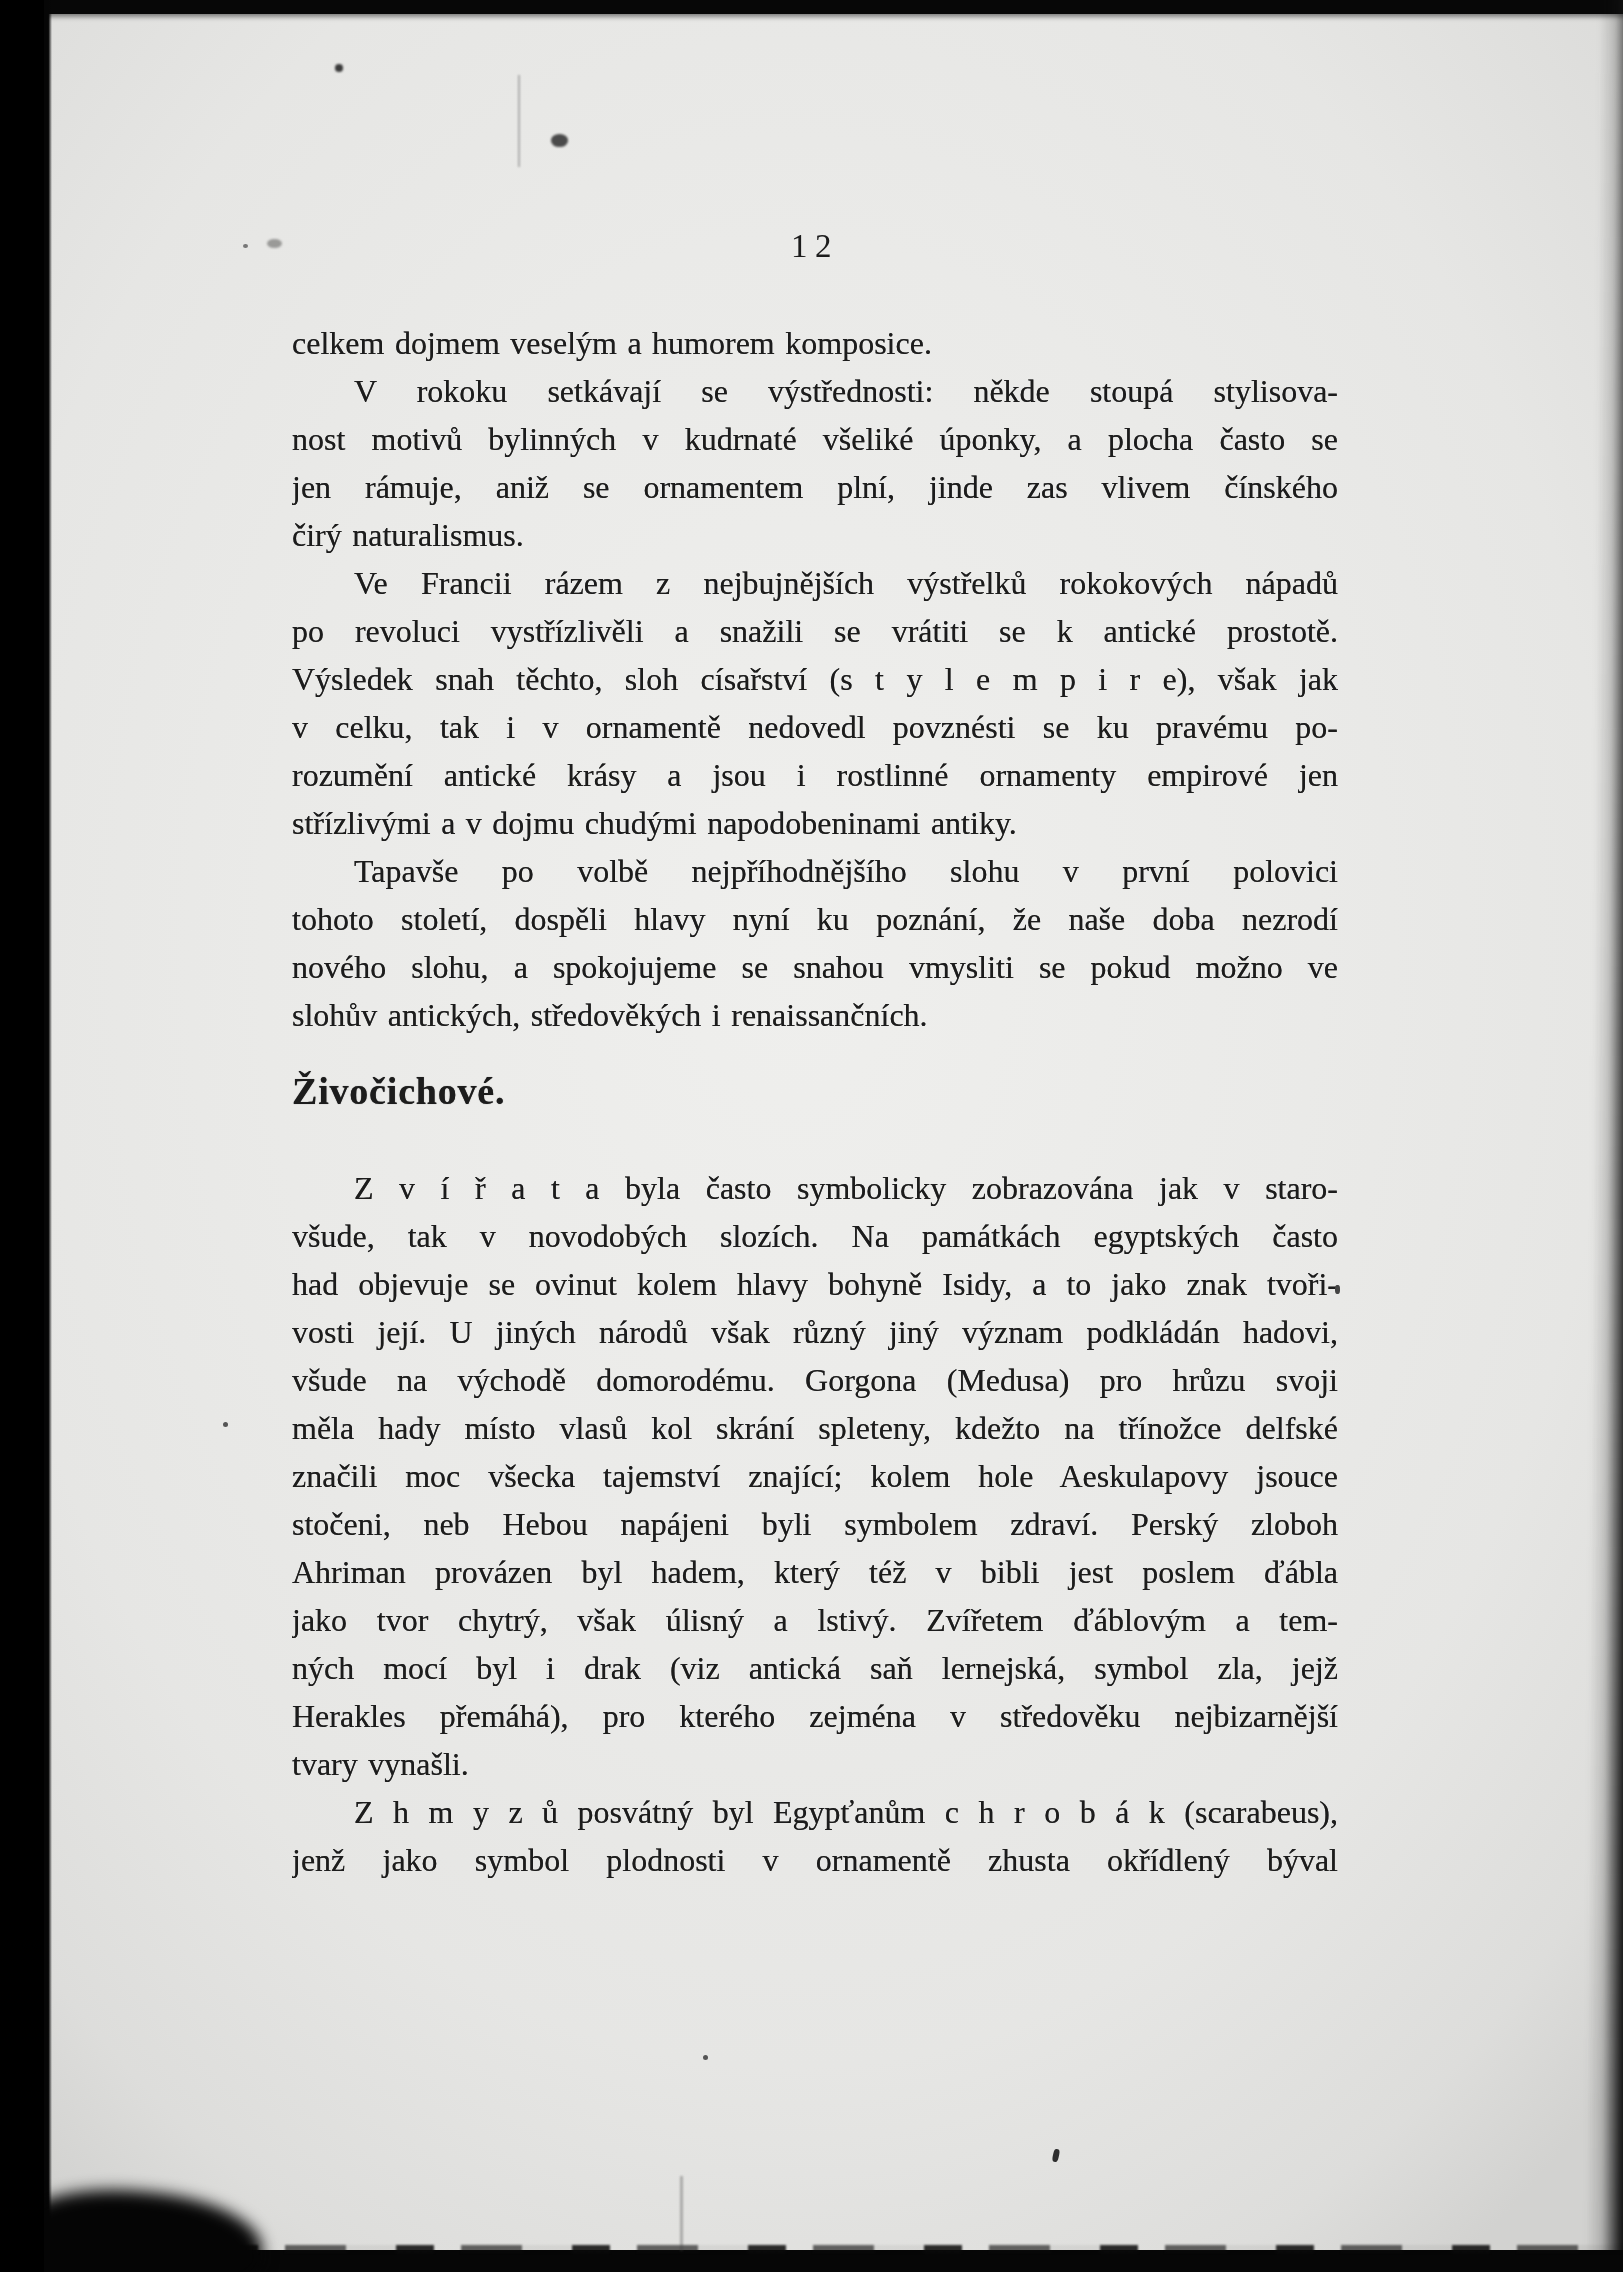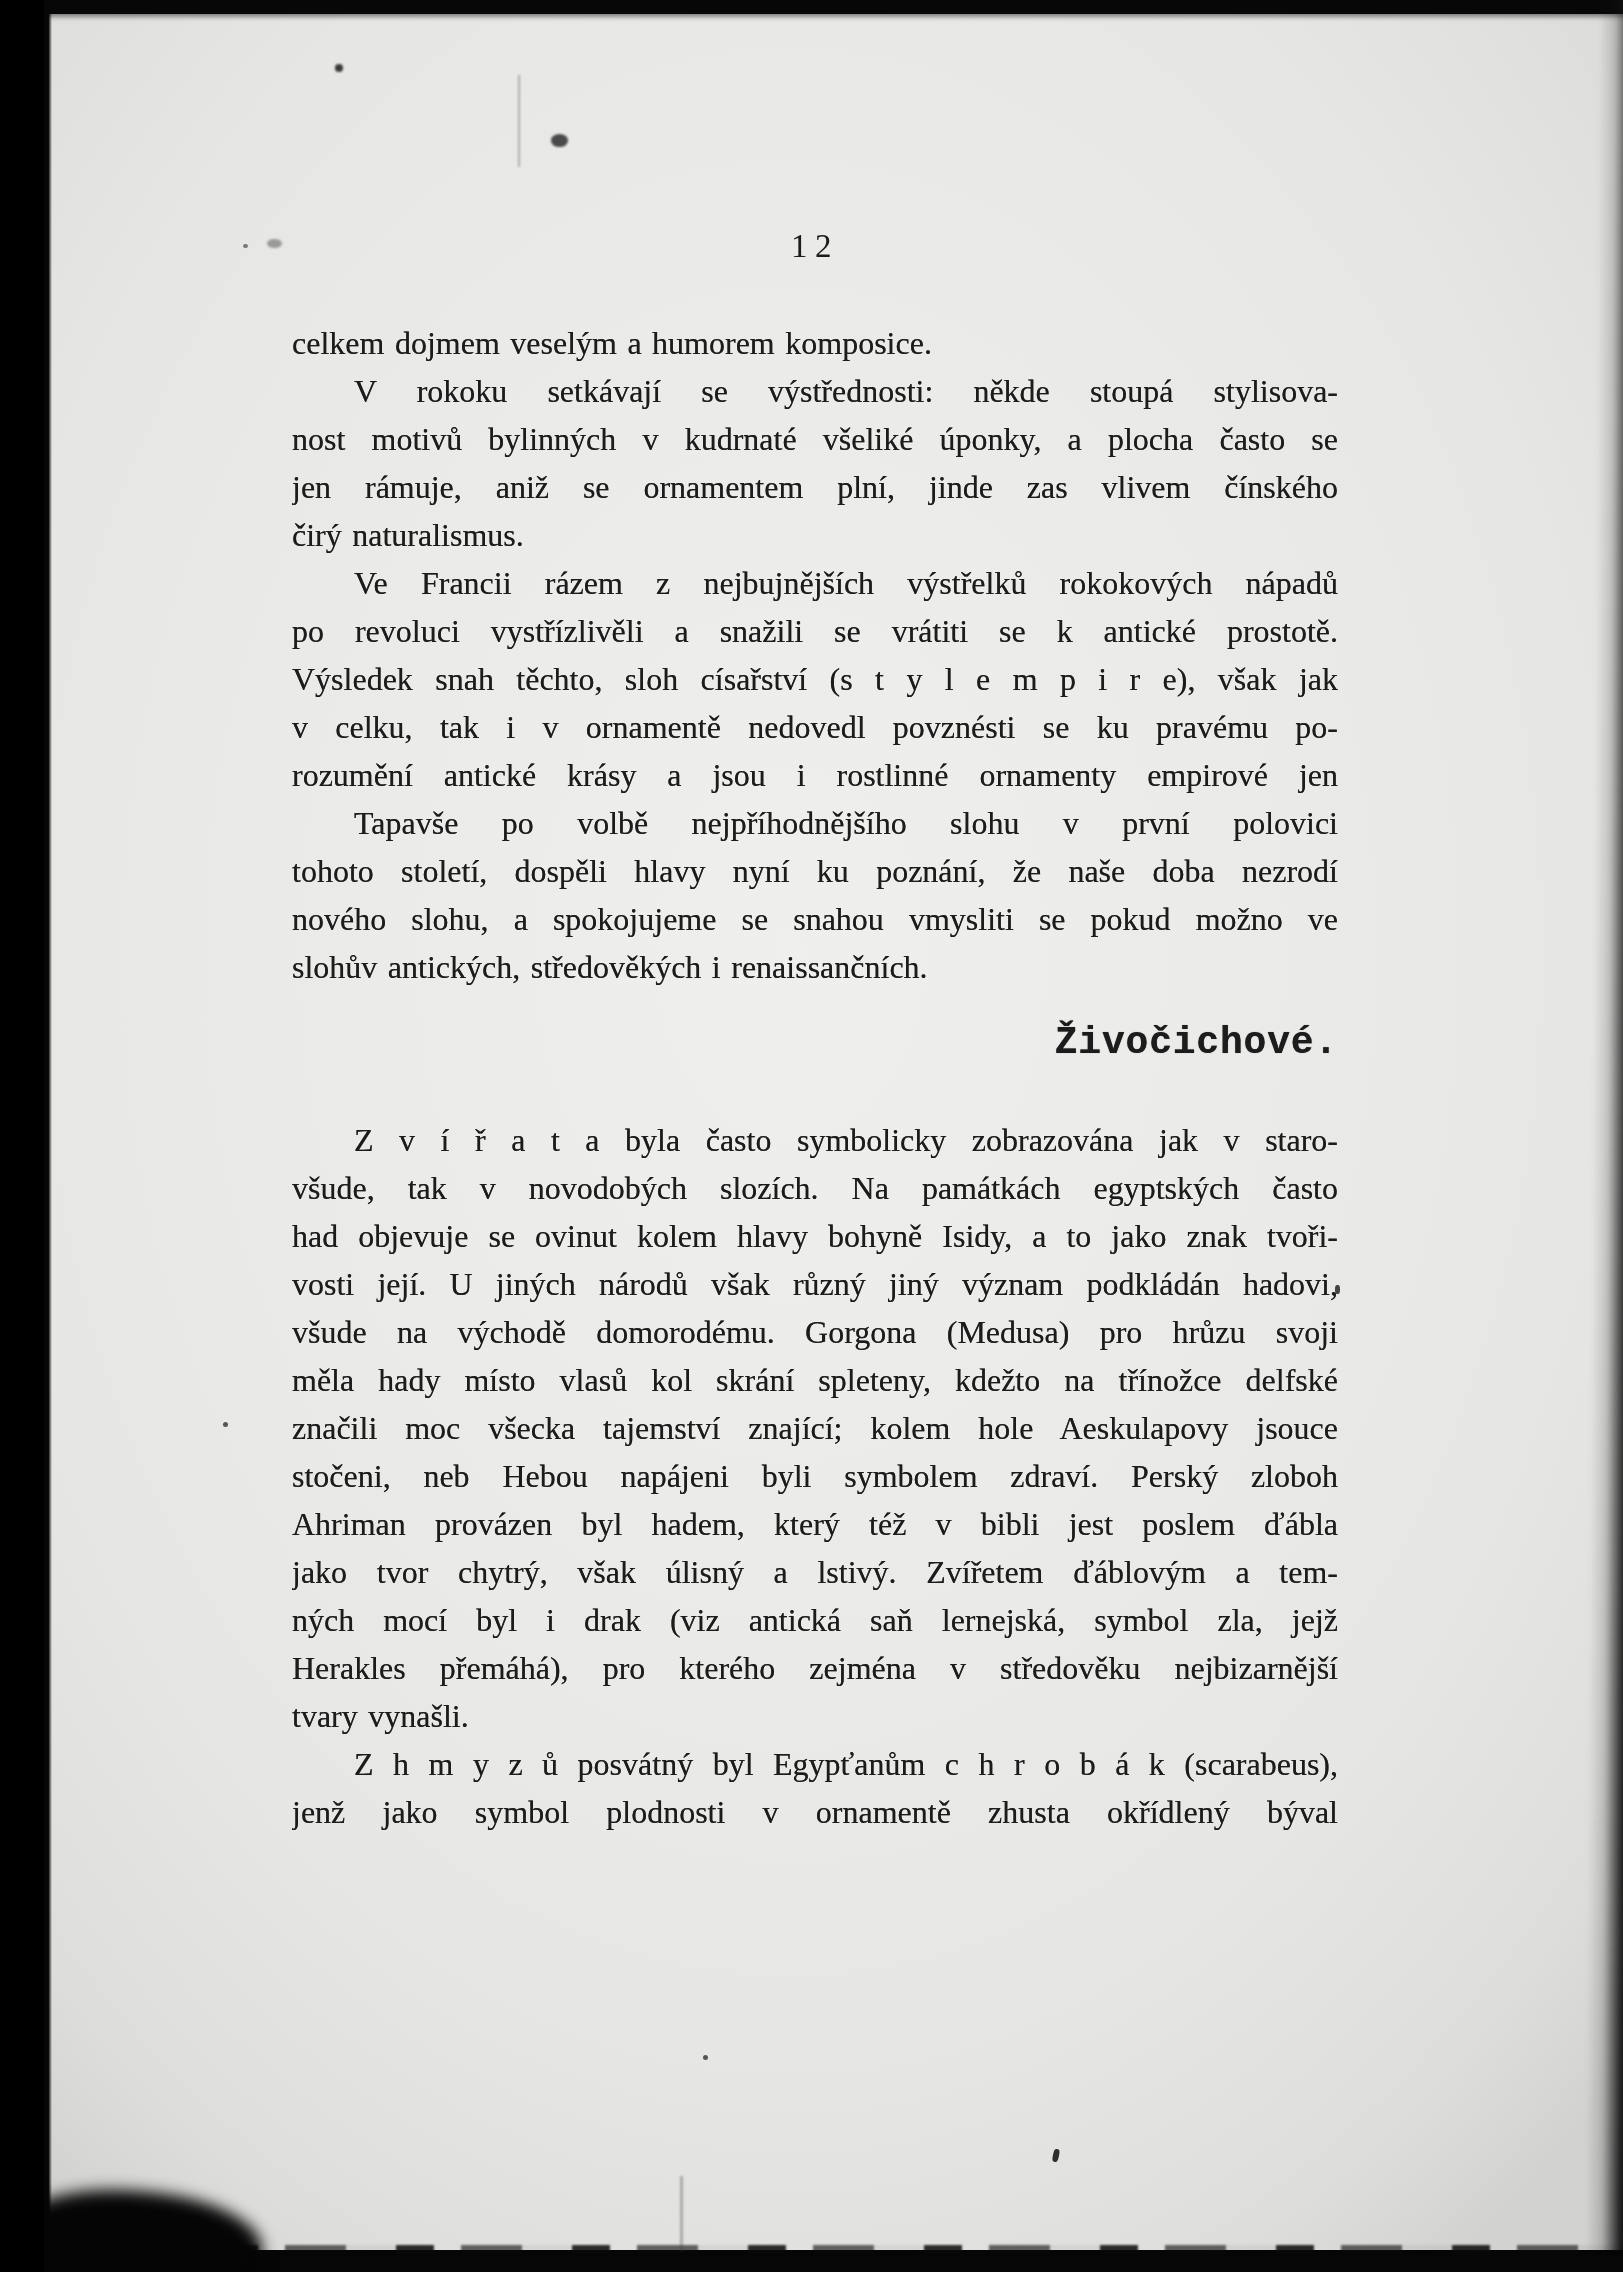--- a/index.html
+++ b/index.html
@@ -75,24 +75,23 @@
     height: 48px; line-height: 48px; font-size: 32px;
     overflow: hidden; text-align: left;
     word-spacing: 2.5px;
     text-shadow: 0 0 0.6px rgba(25,25,25,.75);
   }
   .line.j { text-align: justify; text-align-last: justify; }
   .line.ind { text-indent: 62px; }
   .heading {
     height: 48px; line-height: 48px;
     margin: 28px 0 49px 0;
-    text-align: right; font-weight: bold; font-size: 38px;
+    text-align: left; font-weight: bold; font-size: 38px;
     letter-spacing: 0.8px;
     text-shadow: 0 0 0.7px rgba(25,25,25,.8);
-    font-family: Liberation Mono, monospace;
   }
   .streak {
     position: absolute; background: rgba(70,70,70,.35); filter: blur(0.8px);
   }
 </style>
 </head>
 <body>
 
 <div class="scan">
 
@@ -106,20 +105,21 @@
         <div class="line j">nost motivů bylinných v kudrnaté všeliké úponky, a plocha často se</div>
         <div class="line j">jen rámuje, aniž se ornamentem plní, jinde zas vlivem čínského</div>
         <div class="line">čirý naturalismus.</div>
       </div>
       <div>
         <div class="line j ind">Ve Francii rázem z nejbujnějších výstřelků rokokových nápadů</div>
         <div class="line j">po revoluci vystřízlivěli a snažili se vrátiti se k antické prostotě.</div>
         <div class="line j">Výsledek snah těchto, sloh císařství (s t y l  e m p i r e), však jak</div>
         <div class="line j">v celku, tak i v ornamentě nedovedl povznésti se ku pravému po-</div>
         <div class="line j">rozumění antické krásy a jsou i rostlinné ornamenty empirové jen</div>
+        <div class="line">střízlivými a v dojmu chudými napodobeninami antiky.</div>
       </div>
       <div>
         <div class="line j ind">Tapavše po volbě nejpříhodnějšího slohu v první polovici</div>
         <div class="line j">tohoto století, dospěli hlavy nyní ku poznání, že naše doba nezrodí</div>
         <div class="line j">nového slohu, a spokojujeme se snahou vmysliti se pokud možno ve</div>
         <div class="line">slohův antických, středověkých i renaissančních.</div>
       </div>
       <div class="heading">Živočichové.</div>
       <div>
         <div class="line j ind">Z v í ř a t a  byla  často  symbolicky  zobrazována  jak  v  staro-</div>

